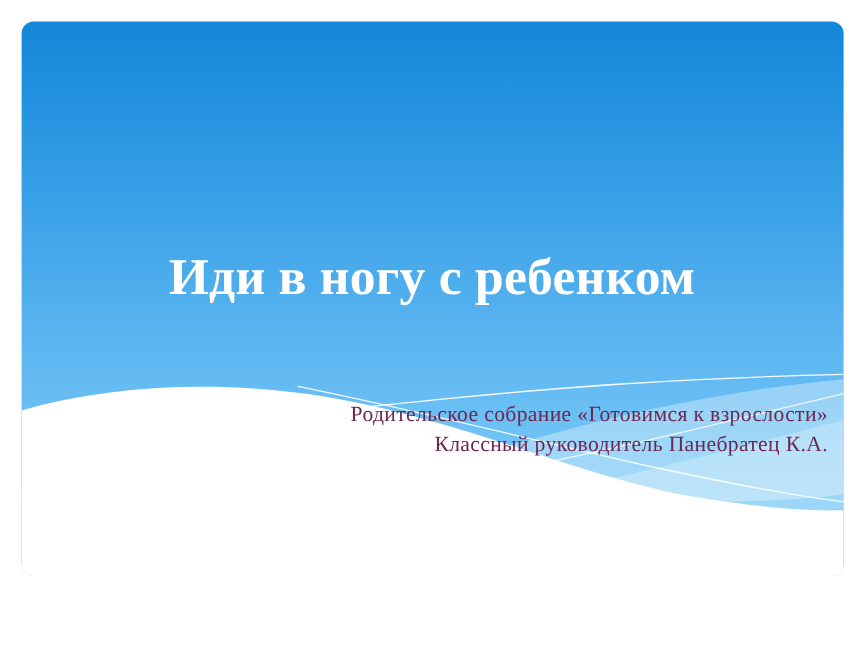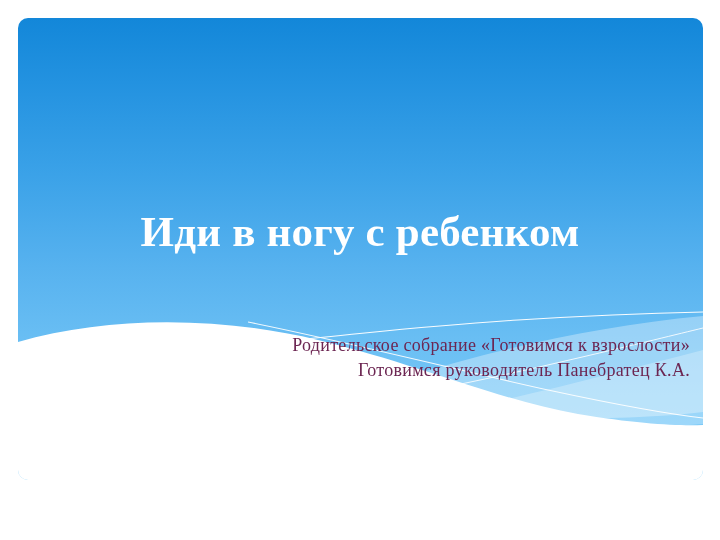--- a/index.html
+++ b/index.html
@@ -113,16 +113,16 @@
     </svg>
 
   </div>
 
   <div id="title-block">
     <span id="title-text">Иди в ногу с ребенком</span>
   </div>
 
   <div id="subtitle-block">
     <span class="subtitle-line">Родительское собрание «Готовимся к взрослости»</span>
-    <span class="subtitle-line">Готовимся руководитель Панебратец К.А.</span>
+    <span class="subtitle-line">Классный руководитель Панебратец К.А.</span>
   </div>
 
 </div>
 
 </body></html>

